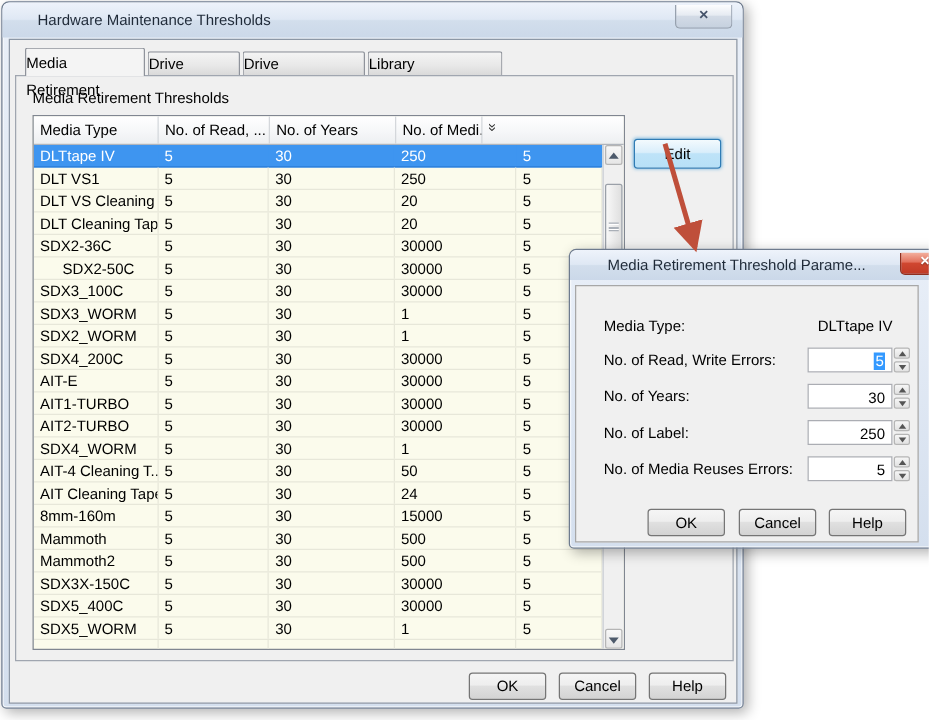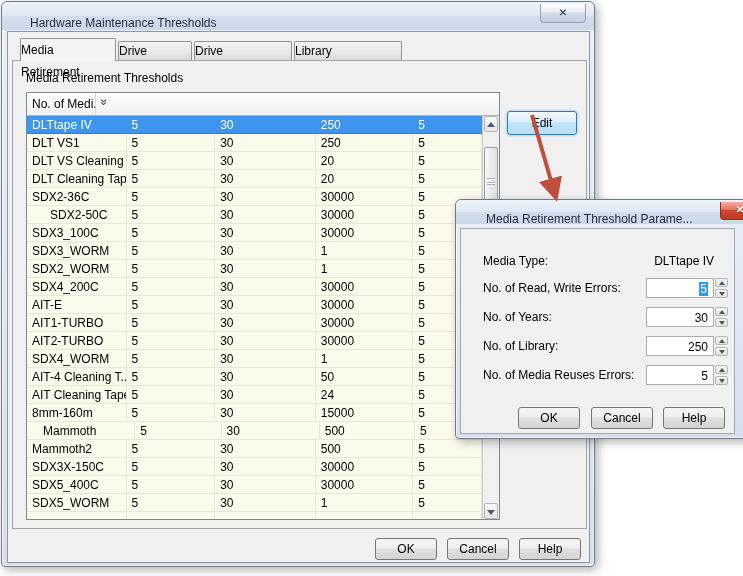--- a/index.html
+++ b/index.html
@@ -7,21 +7,21 @@
               font-family:"Liberation Sans", sans-serif; font-size:12px; color:#000; }
   .stage { position:relative; width:743px; height:576px; }
 
   
   .window { position:absolute; background:linear-gradient(#e9eff8,#d4dfee);
             border:1px solid #6e7b8e; border-radius:6px 6px 4px 4px;
             box-shadow: inset 0 0 0 1px rgba(255,255,255,.65), 3px 3px 10px rgba(0,0,0,.30); }
   .titlebar { position:absolute; left:0; top:0; right:0; height:28px;
               border-radius:6px 6px 0 0;
               background:linear-gradient(#eef3fb,#dfe8f4 48%,#d2deec 52%,#cbd8e9); }
-  .title-text { position:absolute; left:28px; top:7px; color:#1f2a38;margin-top:7px; }
+  .title-text { position:absolute; left:28px; top:7px; color:#1f2a38; }
   .closebtn { position:absolute; width:46px; height:19px; top:2px;
               border:1px solid #97a1ae; border-top:none; border-radius:0 0 4px 4px;
               background:linear-gradient(#fdfdfe,#e6ebf2 45%,#d3dbe6 50%,#c6d1df);
               text-align:center; line-height:17px; font-weight:bold; font-size:10px; color:#45536a;
               cursor:pointer; }
   .closebtn.red { background:linear-gradient(#f3b1a0,#e2705c 45%,#d04730 50%,#c03a26);
                   border-color:#8e2f1f; color:#fff; text-shadow:0 1px 1px rgba(0,0,0,.4); }
   .win-content { position:absolute; background:#f0f0f0; border:1px solid #8c97a6; }
 
   
@@ -110,20 +110,23 @@
           <div class="tab" style="left: 110px; width: 74px; top: 9px; height: 20px; line-height: 19px;">Drive Cleaning</div>
           <div class="tab" style="left: 186px; width: 98px; top: 9px; height: 20px; line-height: 19px;">Drive Maintenance</div>
           <div class="tab" style="left: 286px; width: 108px; top: 9px; height: 20px; line-height: 19px;">Library Maintenance</div>
         </div>
 
       <div class="tab-panel" style="left:4px; top:28px; width:575px; height:469px; z-index:1;">
         <span class="grouplabel" style="left:13px; top:10px;">Media Retirement Thresholds</span>
 
         <div class="grid" style="left:13px; top:31px; width:474px; height:428px;">
           <div class="gridhead" id="gridhead">
+              <div class="hcell" style="width: 100px;">Media Type</div>
+              <div class="hcell" style="width: 89px;">No. of Read, ...</div>
+              <div class="hcell" style="width: 101px;">No. of Years</div>
               <div class="hcell" style="width: 69px;">No. of Medi...</div>
               <div class="hcell chev" style="width: 17px; border-right: none;"><span class="chev-glyph">»</span></div>
             </div>
           <div class="rows" id="gridrows">
               <div class="trow selected">
                 <div class="tcell" style="width: 100px;">DLTtape IV</div>
                 <div class="tcell" style="width: 89px;">5</div>
                 <div class="tcell" style="width: 101px;">30</div>
                 <div class="tcell" style="width: 98px;">250</div>
                 <div class="tcell" style="width: 69px;">5</div>
@@ -234,21 +237,21 @@
                 <div class="tcell" style="width: 69px;">5</div>
               </div>
               <div class="trow">
                 <div class="tcell" style="width: 100px;">8mm-160m</div>
                 <div class="tcell" style="width: 89px;">5</div>
                 <div class="tcell" style="width: 101px;">30</div>
                 <div class="tcell" style="width: 98px;">15000</div>
                 <div class="tcell" style="width: 69px;">5</div>
               </div>
               <div class="trow">
-                <div class="tcell" style="width: 100px; margin-left: 11px;">Mammoth</div>
+                <div class="tcell" style="width: 100px;">Mammoth</div>
                 <div class="tcell" style="width: 89px;">5</div>
                 <div class="tcell" style="width: 101px;">30</div>
                 <div class="tcell" style="width: 98px;">500</div>
                 <div class="tcell" style="width: 69px;">5</div>
               </div>
               <div class="trow">
                 <div class="tcell" style="width: 100px;">Mammoth2</div>
                 <div class="tcell" style="width: 89px;">5</div>
                 <div class="tcell" style="width: 101px;">30</div>
                 <div class="tcell" style="width: 98px;">500</div>
@@ -333,21 +336,21 @@
           <div class="fieldlabel" style="top: 81px;">No. of Years:</div>
           <div class="spinbox" style="top: 78px;">30</div>
           <div class="spinner" style="top: 78px;">
             <div class="spin-half" style="top:0;">
               <div class="mini-up"></div>
             </div>
             <div class="spin-half" style="bottom:0;">
               <div class="mini-down"></div>
             </div>
           </div>
-          <div class="fieldlabel" style="top: 110px;">No. of Library:</div>
+          <div class="fieldlabel" style="top: 110px;">No. of Label:</div>
           <div class="spinbox" style="top: 107px;">250</div>
           <div class="spinner" style="top: 107px;">
             <div class="spin-half" style="top:0;">
               <div class="mini-up"></div>
             </div>
             <div class="spin-half" style="bottom:0;">
               <div class="mini-down"></div>
             </div>
           </div>
           <div class="fieldlabel" style="top: 139px;">No. of Media Reuses Errors:</div>

